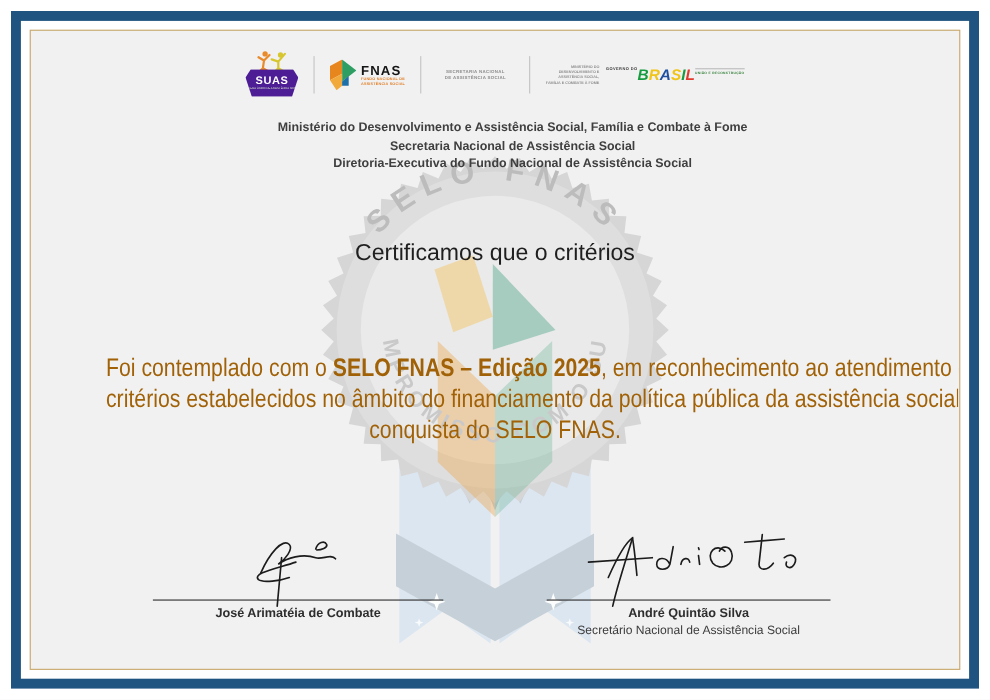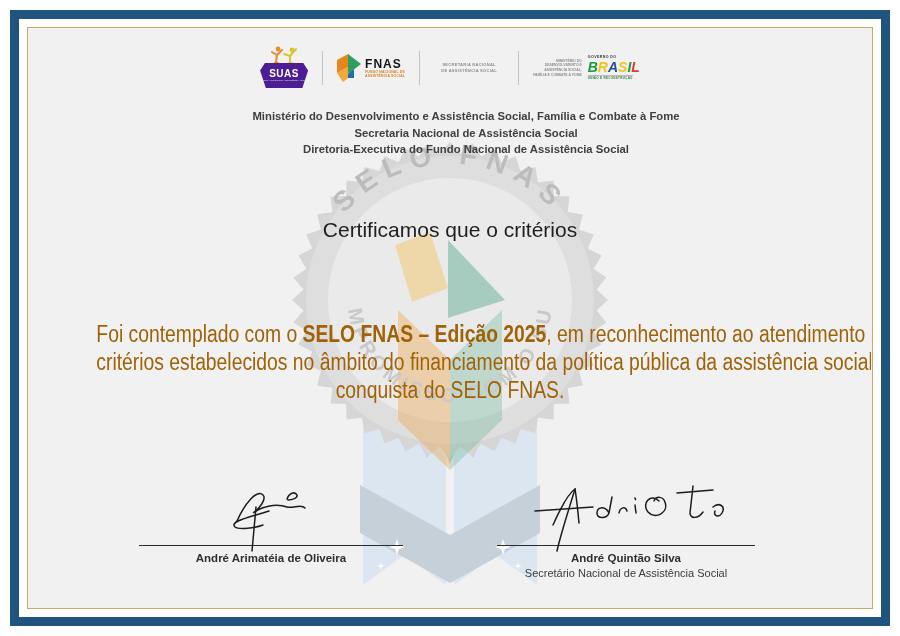--- a/index.html
+++ b/index.html
@@ -18,21 +18,21 @@
     clip-path:polygon(10% 0,90% 0,100% 30%,88% 100%,12% 100%,0 30%);
     display:flex;flex-direction:column;align-items:center;justify-content:center;}
   .suas-badge .suas-word{color:#fff;font-weight:bold;font-size:10px;letter-spacing:.5px;line-height:10px;}
   .suas-badge .suas-sub{color:#d8e3cd;font-size:2.5px;line-height:4px;white-space:nowrap;}
   .logo-fnas{display:flex;align-items:center;gap:4px;}
   .fnas-text .fnas-word{font-weight:bold;font-size:12px;color:#141414;letter-spacing:1px;line-height:12px;}
   .fnas-text .fnas-sub{color:#e07b1f;font-size:3.4px;font-weight:bold;line-height:4.4px;letter-spacing:.2px;}
   .logo-snas{text-align:center;color:#8d8d8d;font-size:4px;font-weight:bold;line-height:6px;letter-spacing:.3px;width:70px;}
   .logo-gov{display:flex;align-items:center;gap:6px;}
   .gov-ministry{text-align:right;color:#8d8d8d;font-size:3.4px;line-height:4.6px;font-weight:bold;}
-  .gov-brand{display:flex;flex-direction:column;align-items:flex-start;}
+  .gov-brand{display:flex;flex-direction:row;align-items:flex-start;}
   .gov-top{font-size:3.6px;font-weight:bold;color:#3a3a3a;letter-spacing:.4px;line-height:5px;}
   .gov-brasil{font-size:14px;font-weight:bold;line-height:14px;letter-spacing:0;font-style:italic;}
   .gov-motto{font-size:3px;font-weight:bold;color:#2e7d32;letter-spacing:.3px;line-height:5px;border-top:.5px solid #bbb;margin-top:1px;padding-top:.5px;}
   .bl0{color:#169b3e;}.bl1{color:#f0c419;}.bl2{color:#1f4fa0;}.bl3{color:#f0c419;}.bl4{color:#169b3e;}.bl5{color:#e23b2e;}
 
   
   .header{position:absolute;top:79px;left:0;right:0;text-align:center;color:#3f3f3f;font-weight:bold;font-size:11.3px;line-height:16.5px;padding-left:32px;}
 
   
   .watermark{position:absolute;left:221px;top:31px;width:400px;height:540px;}
@@ -174,21 +174,21 @@
         <svg width="120" height="80" viewBox="0 0 120 80">
           <g stroke="#1c1c1c" stroke-width="1.5" fill="none" stroke-linecap="round">
             <path d="M28 44 C36 26 48 12 54 18 C58 22 50 32 44 36 C52 30 66 26 78 30 C84 32 92 26 96 31"></path>
             <path d="M78 22 C80 16 86 14 88 18 C89 21 83 23 79 23"></path>
             <path d="M60 34 C42 40 20 44 26 50 C30 53 46 51 54 48"></path>
             <path d="M47 30 L43 74"></path>
           </g>
         </svg>
       </div>
       <div class="sig-line"></div>
-      <div class="sig-name">André Arimatéia de Oliveira</div>
+      <div class="sig-name">José Arimatéia de Combate</div>
     </div>
 
     <div class="sig sig-right">
       <div class="sig-scribble">
         <svg width="220" height="80" viewBox="0 0 220 80">
           <g stroke="#1c1c1c" stroke-width="1.5" fill="none" stroke-linecap="round">
             <path d="M36 48 C44 30 52 16 58 12 C60 24 61 36 62 46"></path>
             <path d="M18 34 L76 30"></path>
             <path d="M58 12 C52 32 44 56 40 74"></path>
             <path d="M92 36 C88 28 80 30 80 36 C80 42 90 42 92 36 L95 20"></path>

